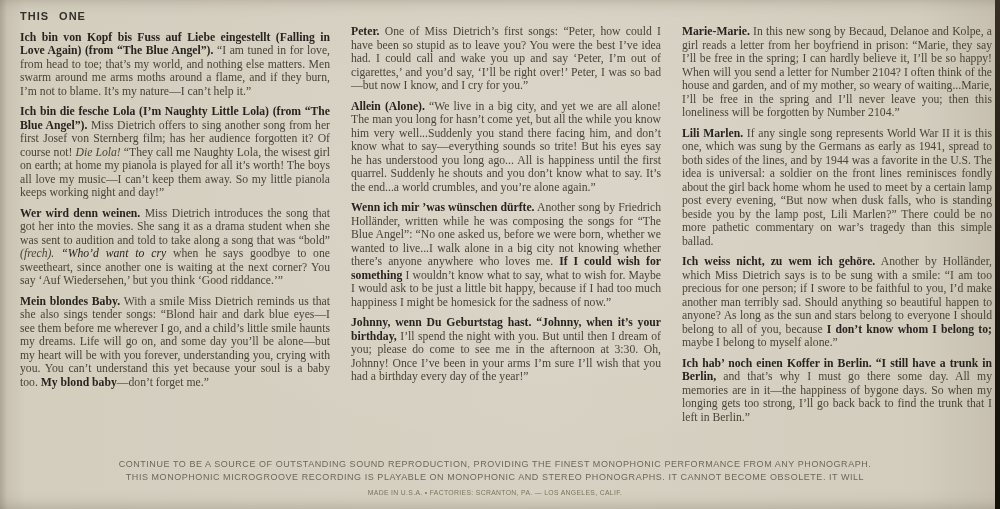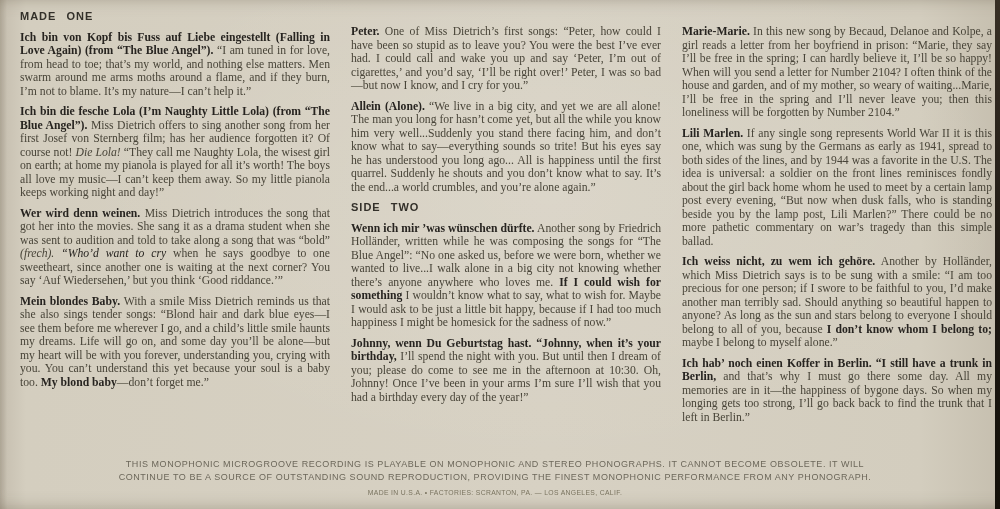--- a/index.html
+++ b/index.html
@@ -50,41 +50,40 @@
   }
   .footer-line { font-size:9px; line-height:13px; letter-spacing:0.55px; }
   .made-in { margin-top:5px; font-size:6.8px; letter-spacing:0.35px; color:#79735f; }
 </style>
 </head>
 <body>
 
 <div class="page">
   <div class="columns">
     <div class="col">
-        <div class="side-header">MADE ONE</div>
+        <div class="side-header">THIS ONE</div>
         <p class="para"><span class="run-b">Ich bin von Kopf bis Fuss auf Liebe eingestellt (Falling in Love Again) (from “The Blue Angel”).</span><span class="run-r"> “I am tuned in for love, from head to toe; that’s my world, and nothing else matters. Men swarm around me arms moths around a flame, and if they burn, I’m not to blame. It’s my nature—I can’t help it.”</span></p>
         <p class="para"><span class="run-b">Ich bin die fesche Lola (I’m Naughty Little Lola) (from “The Blue Angel”).</span><span class="run-r"> Miss Dietrich offers to sing another song from her first Josef von Sternberg film; has her audience forgotten it? Of course not! </span><span class="run-i">Die Lola!</span><span class="run-r"> “They call me Naughty Lola, the wisest girl on earth; at home my pianola is played for all it’s worth! The boys all love my music—I can’t keep them away. So my little pianola keeps working night and day!”</span></p>
         <p class="para"><span class="run-b">Wer wird denn weinen.</span><span class="run-r"> Miss Dietrich introduces the song that got her into the movies. She sang it as a drama student when she was sent to audition and told to take along a song that was “bold” </span><span class="run-i">(frech).</span><span class="run-r"> </span><span class="run-bi">“Who’d want to cry</span><span class="run-r"> when he says goodbye to one sweetheart, since another one is waiting at the next corner? You say ‘Auf Wiedersehen,’ but you think ‘Good riddance.’”</span></p>
         <p class="para"><span class="run-b">Mein blondes Baby.</span><span class="run-r"> With a smile Miss Dietrich reminds us that she also sings tender songs: “Blond hair and dark blue eyes—I see them before me wherever I go, and a child’s little smile haunts my dreams. Life will go on, and some day you’ll be alone—but my heart will be with you forever, understanding you, crying with you. You can’t understand this yet because your soul is a baby too. </span><span class="run-b">My blond baby</span><span class="run-r">—don’t forget me.”</span></p>
       </div>
     <div class="col col-pad">
-        <p class="para"><span class="run-b">Peter.</span><span class="run-r"> One of Miss Dietrich’s first songs: “Peter, how could I have been so stupid as to leave you? You were the best I’ve ever had. I could call and wake you up and say ‘Peter, I’m out of cigarettes,’ and you’d say, ‘I’ll be right over!’ Peter, I was so bad—but now I know, and I cry for you.”</span></p>
+        <p class="para"><span class="run-b">Peter.</span><span class="run-r"> One of Miss Dietrich’s first songs: “Peter, how could I have been so stupid as to leave you? You were the best I’ve idea had. I could call and wake you up and say ‘Peter, I’m out of cigarettes,’ and you’d say, ‘I’ll be right over!’ Peter, I was so bad—but now I know, and I cry for you.”</span></p>
         <p class="para"><span class="run-b">Allein (Alone).</span><span class="run-r"> “We live in a big city, and yet we are all alone! The man you long for hasn’t come yet, but all the while you know him very well...Suddenly you stand there facing him, and don’t know what to say—everything sounds so trite! But his eyes say he has understood you long ago... All is happiness until the first quarrel. Suddenly he shouts and you don’t know what to say. It’s the end...a world crumbles, and you’re alone again.”</span></p>
-        <div class="side-header">SIDE TWO</div>
         <p class="para"><span class="run-b">Wenn ich mir ’was wünschen dürfte.</span><span class="run-r"> Another song by Friedrich Holländer, written while he was composing the songs for “The Blue Angel”: “No one asked us, before we were born, whether we wanted to live...I walk alone in a big city not knowing whether there’s anyone anywhere who loves me. </span><span class="run-b">If I could wish for something</span><span class="run-r"> I wouldn’t know what to say, what to wish for. Maybe I would ask to be just a little bit happy, because if I had too much happiness I might be homesick for the sadness of now.”</span></p>
-        <p class="para"><span class="run-b">Johnny, wenn Du Geburtstag hast. “Johnny, when it’s your birthday,</span><span class="run-r"> I’ll spend the night with you. But until then I dream of you; please do come to see me in the afternoon at 10:30. Oh, Johnny! Once I’ve been in your arms I’m sure I’ll wish that you had a birthday every day of the year!”</span></p>
+        <p class="para"><span class="run-b">Johnny, wenn Du Geburtstag hast. “Johnny, when it’s your birthday,</span><span class="run-r"> I’ll spend the night with you. But until then I dream of you; please do come to see me in the afternoon at 3:30. Oh, Johnny! Once I’ve been in your arms I’m sure I’ll wish that you had a birthday every day of the year!”</span></p>
       </div>
     <div class="col col-pad">
         <p class="para"><span class="run-b">Marie-Marie.</span><span class="run-r"> In this new song by Becaud, Delanoe and Kolpe, a girl reads a letter from her boyfriend in prison: “Marie, they say I’ll be free in the spring; I can hardly believe it, I’ll be so happy! When will you send a letter for Number 2104? I often think of the house and garden, and of my mother, so weary of waiting...Marie, I’ll be free in the spring and I’ll never leave you; then this loneliness will be forgotten by Number 2104.”</span></p>
         <p class="para"><span class="run-b">Lili Marlen.</span><span class="run-r"> If any single song represents World War II it is this one, which was sung by the Germans as early as 1941, spread to both sides of the lines, and by 1944 was a favorite in the U.S. The idea is universal: a soldier on the front lines reminisces fondly about the girl back home whom he used to meet by a certain lamp post every evening, “But now when dusk falls, who is standing beside you by the lamp post, Lili Marlen?” There could be no more pathetic commentary on war’s tragedy than this simple ballad.</span></p>
         <p class="para"><span class="run-b">Ich weiss nicht, zu wem ich gehöre.</span><span class="run-r"> Another by Holländer, which Miss Dietrich says is to be sung with a smile: “I am too precious for one person; if I swore to be faithful to you, I’d make another man terribly sad. Should anything so beautiful happen to anyone? As long as the sun and stars belong to everyone I should belong to all of you, because </span><span class="run-b">I don’t know whom I belong to;</span><span class="run-r"> maybe I belong to myself alone.”</span></p>
         <p class="para"><span class="run-b">Ich hab’ noch einen Koffer in Berlin. “I still have a trunk in Berlin,</span><span class="run-r"> and that’s why I must go there some day. All my memories are in it—the happiness of bygone days. So when my longing gets too strong, I’ll go back back to find the trunk that I left in Berlin.”</span></p>
       </div>
   </div>
 
   <div class="footer">
+    <div class="footer-line">CONTINUE TO BE A SOURCE OF OUTSTANDING SOUND REPRODUCTION, PROVIDING THE FINEST MONOPHONIC PERFORMANCE FROM ANY PHONOGRAPH.</div>
     <div class="footer-line">THIS MONOPHONIC MICROGROOVE RECORDING IS PLAYABLE ON MONOPHONIC AND STEREO PHONOGRAPHS. IT CANNOT BECOME OBSOLETE. IT WILL</div>
-    <div class="footer-line">CONTINUE TO BE A SOURCE OF OUTSTANDING SOUND REPRODUCTION, PROVIDING THE FINEST MONOPHONIC PERFORMANCE FROM ANY PHONOGRAPH.</div>
     <div class="made-in">MADE IN U.S.A. • FACTORIES: SCRANTON, PA. — LOS ANGELES, CALIF.</div>
   </div>
 
   <div class="right-edge"></div>
 </div>
 
 </body></html>

